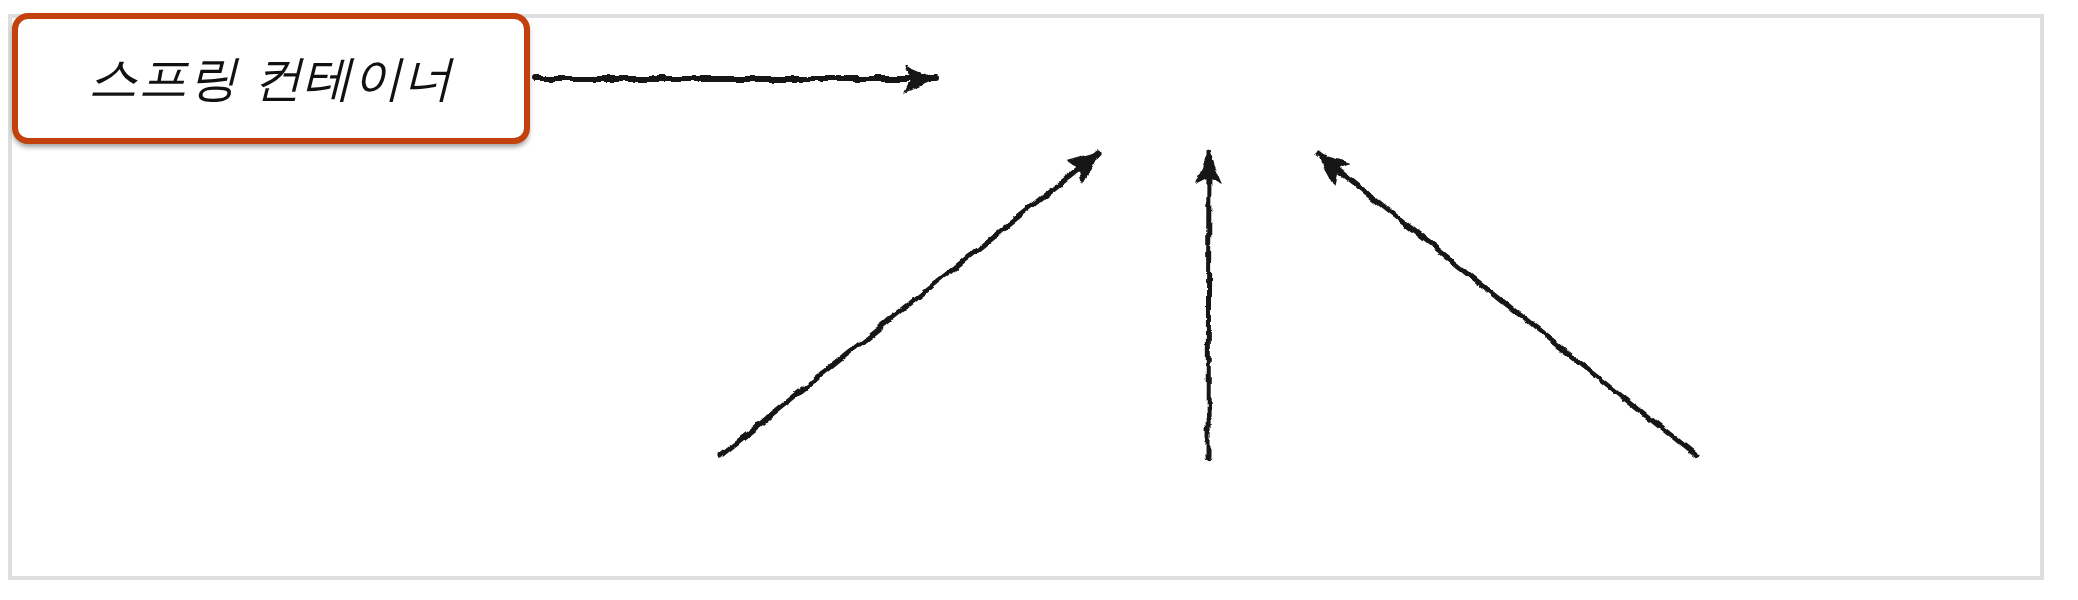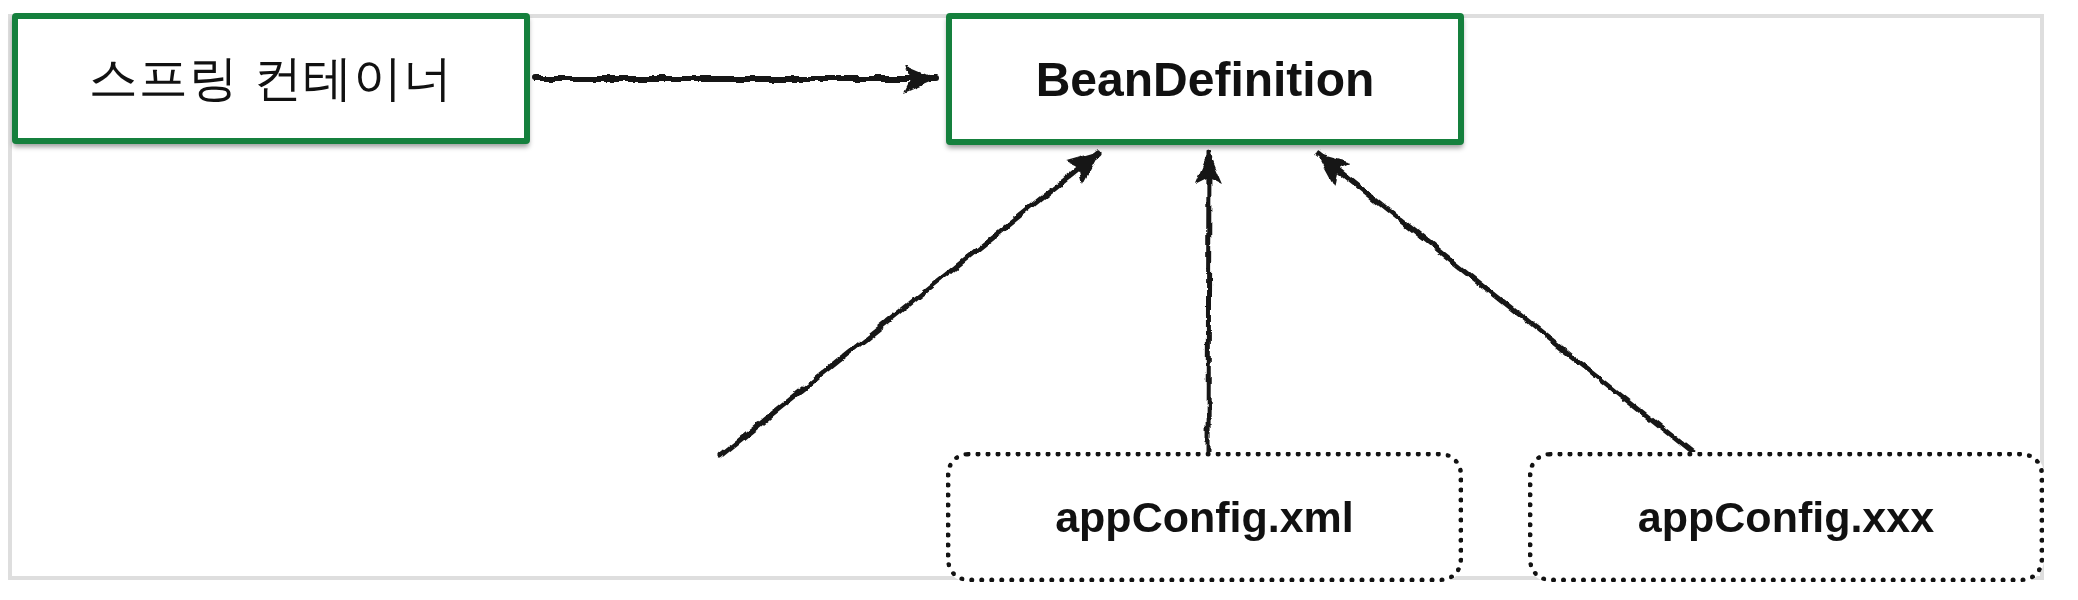--- a/index.html
+++ b/index.html
@@ -30,23 +30,24 @@
     box-sizing: border-box;
     background: #ffffff;
     display: flex;
     align-items: center;
     justify-content: center;
     color: #111111;
     text-align: center;
     white-space: nowrap;
   }
   .node.solid {
-    border: 6px solid #15803d;
-    border-radius: 4px;
+    border: 6px solid #c2410c;
+    border-radius: 16px;
     box-shadow: 0 4px 5px -1px rgba(0,0,0,0.38);
+    font-style: italic;
   }
   .node.dotted {
     border: 5px dotted #121212;
     border-radius: 22px;
   }
   #node-spring-container {
     left: 12px; top: 13px; width: 518px; height: 131px;
     font-size: 49px; font-weight: 500; letter-spacing: 1px;
   }
   #node-bean-definition {
@@ -95,26 +96,17 @@
       <line x1="720" y1="456" x2="1099" y2="152" stroke-width="5" marker-end="url(#arrowhead)"></line>
       <line x1="1208" y1="456" x2="1209" y2="152" stroke-width="5" marker-end="url(#arrowhead)"></line>
       <line x1="1697" y1="456" x2="1318" y2="154" stroke-width="5" marker-end="url(#arrowhead)"></line>
     </g>
   </svg>
 
   <div id="node-spring-container" class="node solid">
     <span>스프링 컨테이너</span>
   </div>
 
-  <div id="node-bean-definition" class="node solid">
-    <span>BeanDefinition</span>
-  </div>
 
 
-  <div id="node-appconfig-xml" class="node dotted">
-    <span>appConfig.xml</span>
-  </div>
 
-  <div id="node-appconfig-xxx" class="node dotted">
-    <span>appConfig.xxx</span>
-  </div>
 
 </div>
 
 </body></html>

